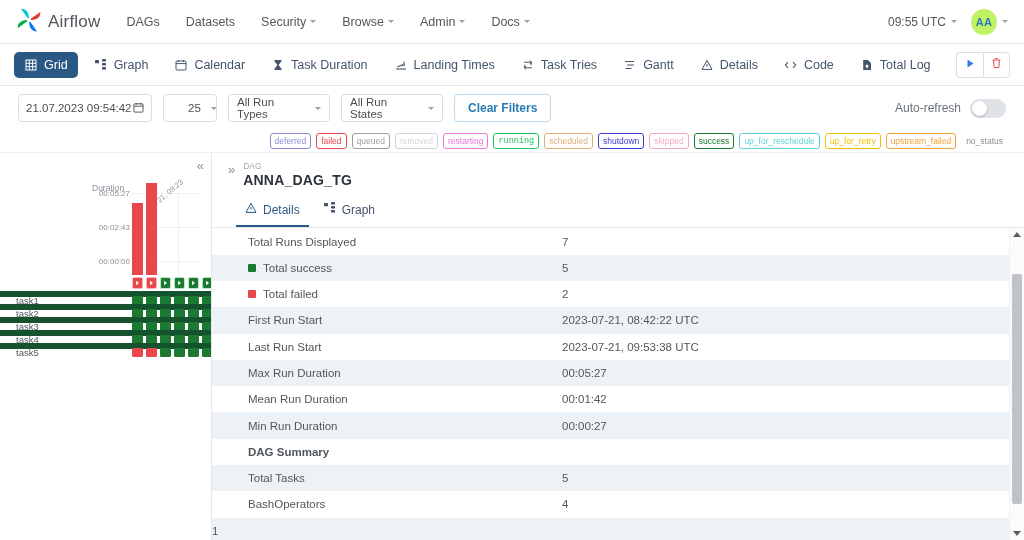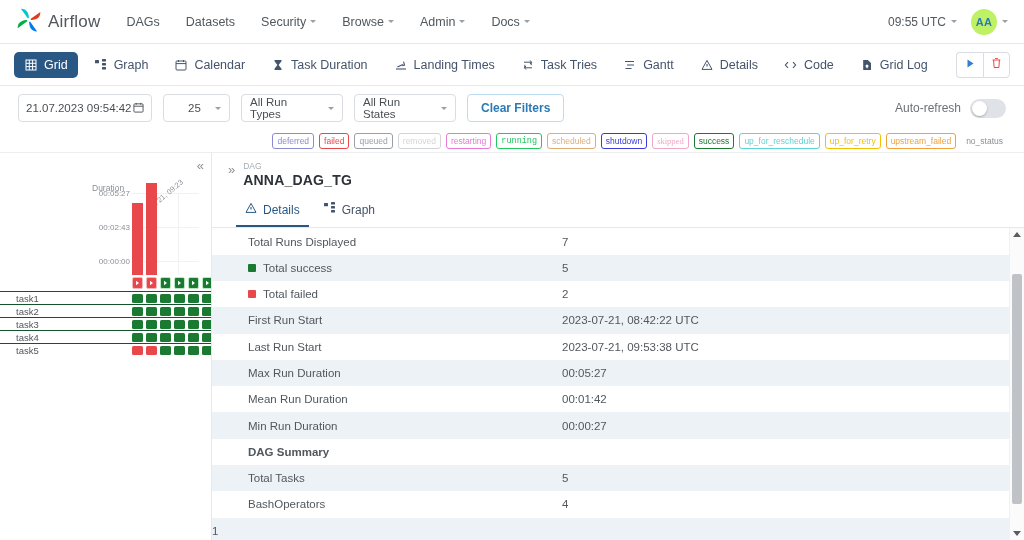--- a/index.html
+++ b/index.html
@@ -71,21 +71,21 @@
   .datefield {
     width: 134px; height: 28px; border: 1px solid #d9dde1; border-radius: 4px;
     display: flex; align-items: center; justify-content: space-between;
     padding: 0 7px; font-size: 11.5px; color: #4a4f54; background: #fff; cursor: text;
   }
   .sel {
     height: 28px; border: 1px solid #d9dde1; border-radius: 4px; background: #fff;
     display: flex; align-items: center; justify-content: space-between;
     padding: 0 8px; font-size: 11.5px; color: #4a4f54; cursor: pointer; gap: 10px;
   }
-  .sel-sm { width: 67px; padding-left: 24px; }
+  .sel-sm { width: 54px; padding-left: 24px; }
   .sel-md { width: 102px; }
   .clear-filters {
     height: 28px; border: 1px solid #bcdcf3; border-radius: 4px; background: #fff;
     display: flex; align-items: center; padding: 0 13px;
     font-size: 12px; font-weight: bold; color: #2b7ab5; cursor: pointer;
   }
   .autorefresh { margin-left: auto; display: flex; align-items: center; gap: 9px; }
   .ar-label { font-size: 12px; color: #6b7177; }
   .toggle {
     width: 36px; height: 19px; border-radius: 10px; background: #dfe3e7;
@@ -129,21 +129,21 @@
   .bar { width: 11px; }
   .runrow { position: absolute; left: 132px; bottom: 0; display: flex; gap: 3px; }
   .runbox {
     width: 11px; height: 12px; border-radius: 2px;
     display: flex; align-items: center; justify-content: center; cursor: pointer;
   }
   .runbox svg { display: block; }
   .tasklist { margin-top: 2px; }
   .taskrow {
     height: 13px; display: flex; align-items: center;
-    border-top: 1px solid #14532d; position: relative;
+    border-top: 6px solid #14532d; position: relative;
   }
   .taskname { font-size: 9.5px; color: #51575d; padding-left: 16px; }
   .taskcells { position: absolute; left: 132px; display: flex; gap: 3px; }
   .cell { width: 11px; height: 9px; border-radius: 1.5px; cursor: pointer; }
 
   
   .detailpanel { flex: 1 1 auto; display: flex; flex-direction: column; min-width: 0; background: #fff; }
   .dag-head { padding: 8px 0 0 16px; display: flex; align-items: flex-start; gap: 8px; }
   .expand-ic { font-size: 13px; color: #8a9096; cursor: pointer; line-height: 1.4; }
   .dag-kicker { font-size: 8.5px; color: #a7adb3; line-height: 1.2; }
@@ -316,21 +316,21 @@
       <span>Code</span>
     </div>
     <div class="tab">
       <span class="ic">
         <svg width="12" height="12" viewBox="0 0 12 12" fill="currentColor">
           <path d="M2.2 1h4.6L10 4v7H2.2z"></path>
             <circle cx="6" cy="7" r="1.5" fill="#fff"></circle>
             <rect x="5.6" y="7" width=".9" height="2.4" fill="#fff"></rect>
         </svg>
       </span>
-      <span>Grid Log</span>
+      <span>Total Log</span>
     </div>
     <div class="tab-actions">
       <div class="act-btn">
         <span>
           <svg width="11" height="11" viewBox="0 0 11 11" fill="#2f7ed8">
               <path d="M2.5 1.5l6 4-6 4z"></path>
             </svg>
         </span>
       </div>
       <div class="act-btn">
@@ -376,21 +376,21 @@
 
   <div class="legend" id="legend">
       <div class="chip" style="border-color: rgb(139, 139, 212); color: rgb(139, 139, 212);">deferred</div>
       <div class="chip" style="border-color: rgb(232, 71, 76); color: rgb(232, 71, 76);">failed</div>
       <div class="chip" style="border-color: rgb(154, 160, 166); color: rgb(154, 160, 166);">queued</div>
       <div class="chip" style="border-color: rgb(210, 213, 216); color: rgb(210, 213, 216);">removed</div>
       <div class="chip" style="border-color: rgb(232, 121, 214); color: rgb(232, 121, 214);">restarting</div>
       <div class="chip" style="border-color: rgb(34, 197, 94); color: rgb(34, 197, 94); font-family: Liberation Mono, monospace;">running</div>
       <div class="chip" style="border-color: rgb(224, 173, 118); color: rgb(224, 173, 118);">scheduled</div>
       <div class="chip" style="border-color: rgb(59, 59, 214); color: rgb(59, 59, 214);">shutdown</div>
-      <div class="chip" style="border-color: rgb(240, 168, 198); color: rgb(240, 168, 198); font-family: Liberation Serif, serif;">skipped</div>
+      <div class="chip" style="border-color: rgb(240, 168, 198); color: rgb(240, 168, 198);">skipped</div>
       <div class="chip" style="border-color: rgb(26, 122, 50); color: rgb(26, 122, 50);">success</div>
       <div class="chip" style="border-color: rgb(95, 211, 214); color: rgb(95, 211, 214);">up_for_reschedule</div>
       <div class="chip" style="border-color: rgb(242, 194, 0); color: rgb(242, 194, 0);">up_for_retry</div>
       <div class="chip" style="border-color: rgb(240, 161, 58); color: rgb(240, 161, 58);">upstream_failed</div>
       <div class="chip plain">no_status</div>
     </div>
 
   <div class="main">
 
     <div class="gridpanel">

